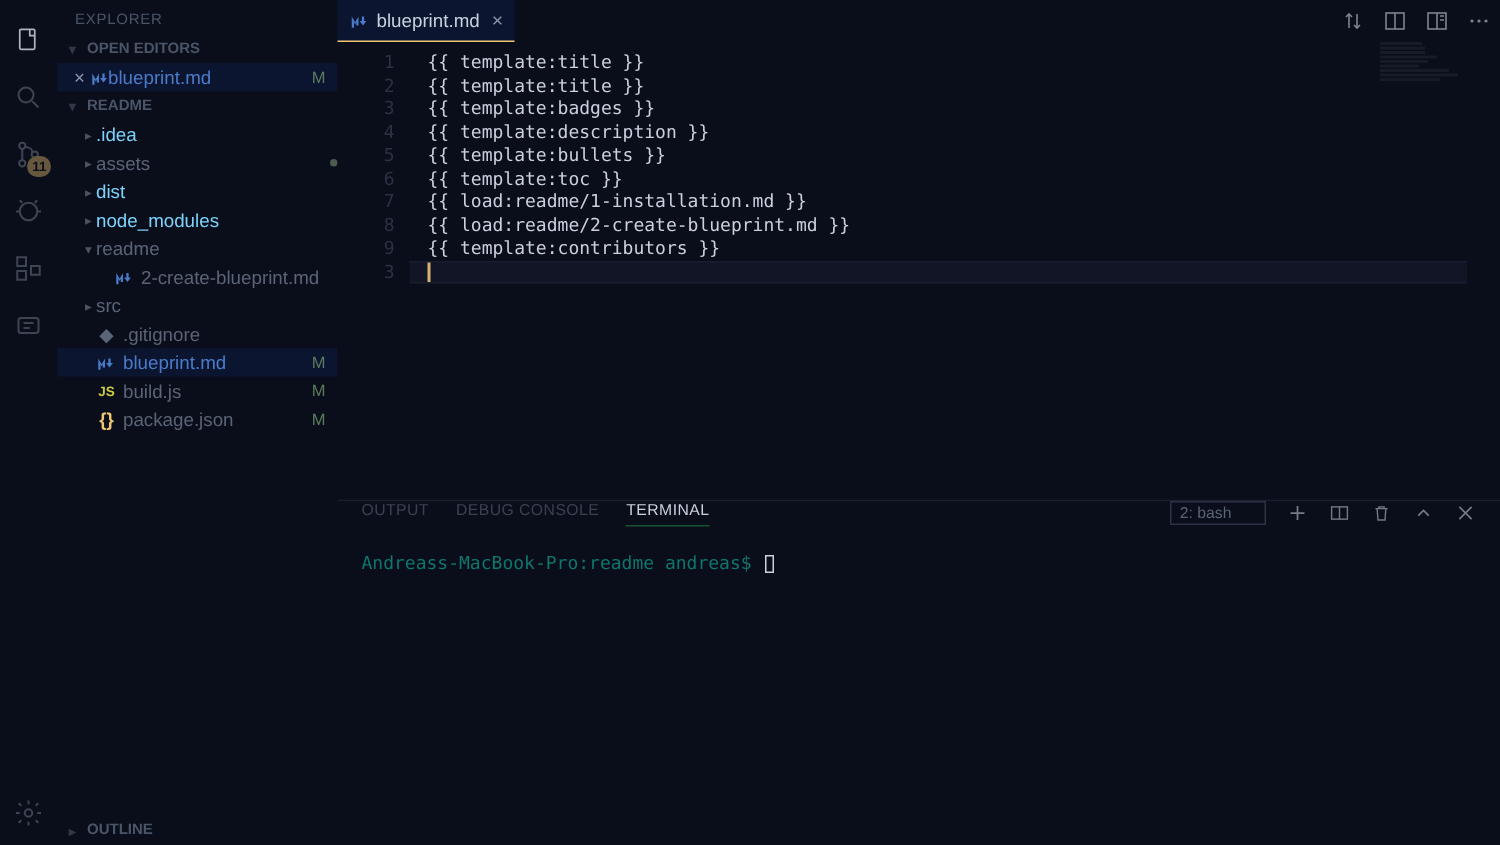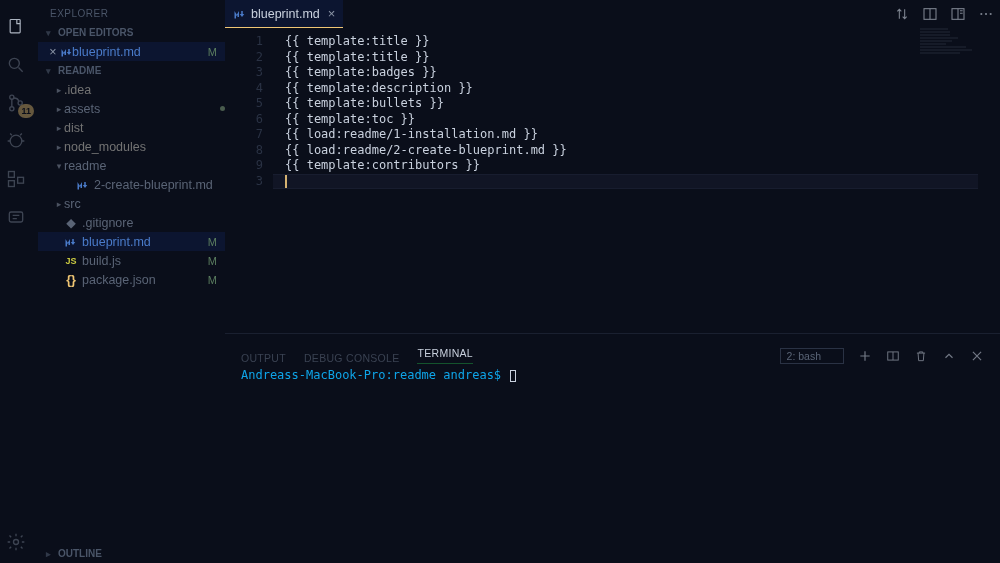--- a/index.html
+++ b/index.html
@@ -10,21 +10,21 @@
   font-size:12px; color:#8b95a6; overflow:hidden;
   display:flex;
 }
 .activity-bar {
   width:38px; height:100%; background:#0a0e1a;
   display:flex; flex-direction:column; align-items:center;
   padding-top:8px; flex-shrink:0;
 }
 .activity-icon {
   width:26px; height:26px; margin:6px 0;
-  display:flex; align-items:center; 
+  display:flex; align-items:center; justify-content:center;
   opacity:.4; cursor:pointer; position:relative;
 }
 .activity-icon.active { opacity:.85; }
 .badge {
   position:absolute; bottom:-2px; right:-2px;
   background:#f0c674; color:#0a0e1a;
   border-radius:8px; font-size:9px; font-weight:700;
   min-width:14px; height:14px; line-height:14px; text-align:center;
   padding:0 3px;
 }
@@ -46,21 +46,21 @@
 .section-header .chev { margin-right:4px; opacity:.6; font-size:9px; width:8px; display:inline-block; }
 
 .tree-item {
   padding:1.5px 0; display:flex; align-items:center;
   cursor:pointer; font-size:12.5px; height:19px;
 }
 .tree-item .indent { display:inline-block; }
 .tree-item .chev { font-size:9px; opacity:.5; width:10px; display:inline-block; text-align:center; }
 .tree-item .icon { width:14px; display:inline-block; text-align:center; margin-right:4px; }
 .tree-item .name { color:#5a6476; }
-.tree-item.dim .name { color:#737373; }
+.tree-item.dim .name { color:#7dd3fc; }
 .tree-item.sel { background:#0c1530; }
 .tree-item.sel .name { color:#4a7bc9; }
 .tree-item.mod-mark { padding-right:8px; }
 .tree-item .status { margin-left:auto; color:#5a7c5e; font-size:11px; }
 .tree-item .dot { margin-left:auto; width:5px; height:5px; border-radius:50%; background:#4a5c4e; }
 .mdicon { color:#4a7bc9; }
 .jsicon { color:#cbcb41; font-size:9px; font-weight:700; }
 .jsonicon { color:#f0c674; font-weight:700; }
 
 .open-editor-item {
@@ -119,34 +119,34 @@
   position:absolute; right:0; top:0; width:80px; height:100%;
   opacity:.15;
 }
 .mm-line { height:2px; background:#5a6476; margin-bottom:1px; }
 
 .panel {
   height:230px; border-top:1px solid #1a2030;
   display:flex; flex-direction:column; background:#0a0e1a;
 }
 .panel-tabs {
-  height:30px; display:flex; align-items:flex-end; padding:0 16px;
+  height:30px; display:flex; align-items:flex-start; padding:0 16px;
   font-size:10.5px;
 }
 .panel-tab { margin-right:18px; color:#3a4252; cursor:pointer; letter-spacing:.3px; }
 .panel-tab.active { color:#c9d1de; border-bottom:1px solid #14532d; padding-bottom:4px; }
 .panel-actions { margin-left:auto; display:flex; align-items:center; gap:14px; }
 .term-select {
   font-size:10.5px; color:#5a6476; padding:1px 22px 1px 6px;
   border:1px solid #2a3244; background:transparent; position:relative;
 }
 .picon { opacity:.55; cursor:pointer; }
 .terminal-body {
   flex:1; padding:4px 16px;
-  font-family:Menlo,Monaco,monospace; font-size:12px; color:#0ea5e9;
+  font-family:Menlo,Monaco,monospace; font-size:12px; color:#0f766e;
 }
 .tcursor {
   display:inline-block; width:6px; height:12px;
   border:1px solid #c9d1de; vertical-align:middle; margin-left:2px;
 }
 
 svg { display:block; }
 </style>
 </head>
 <body>

